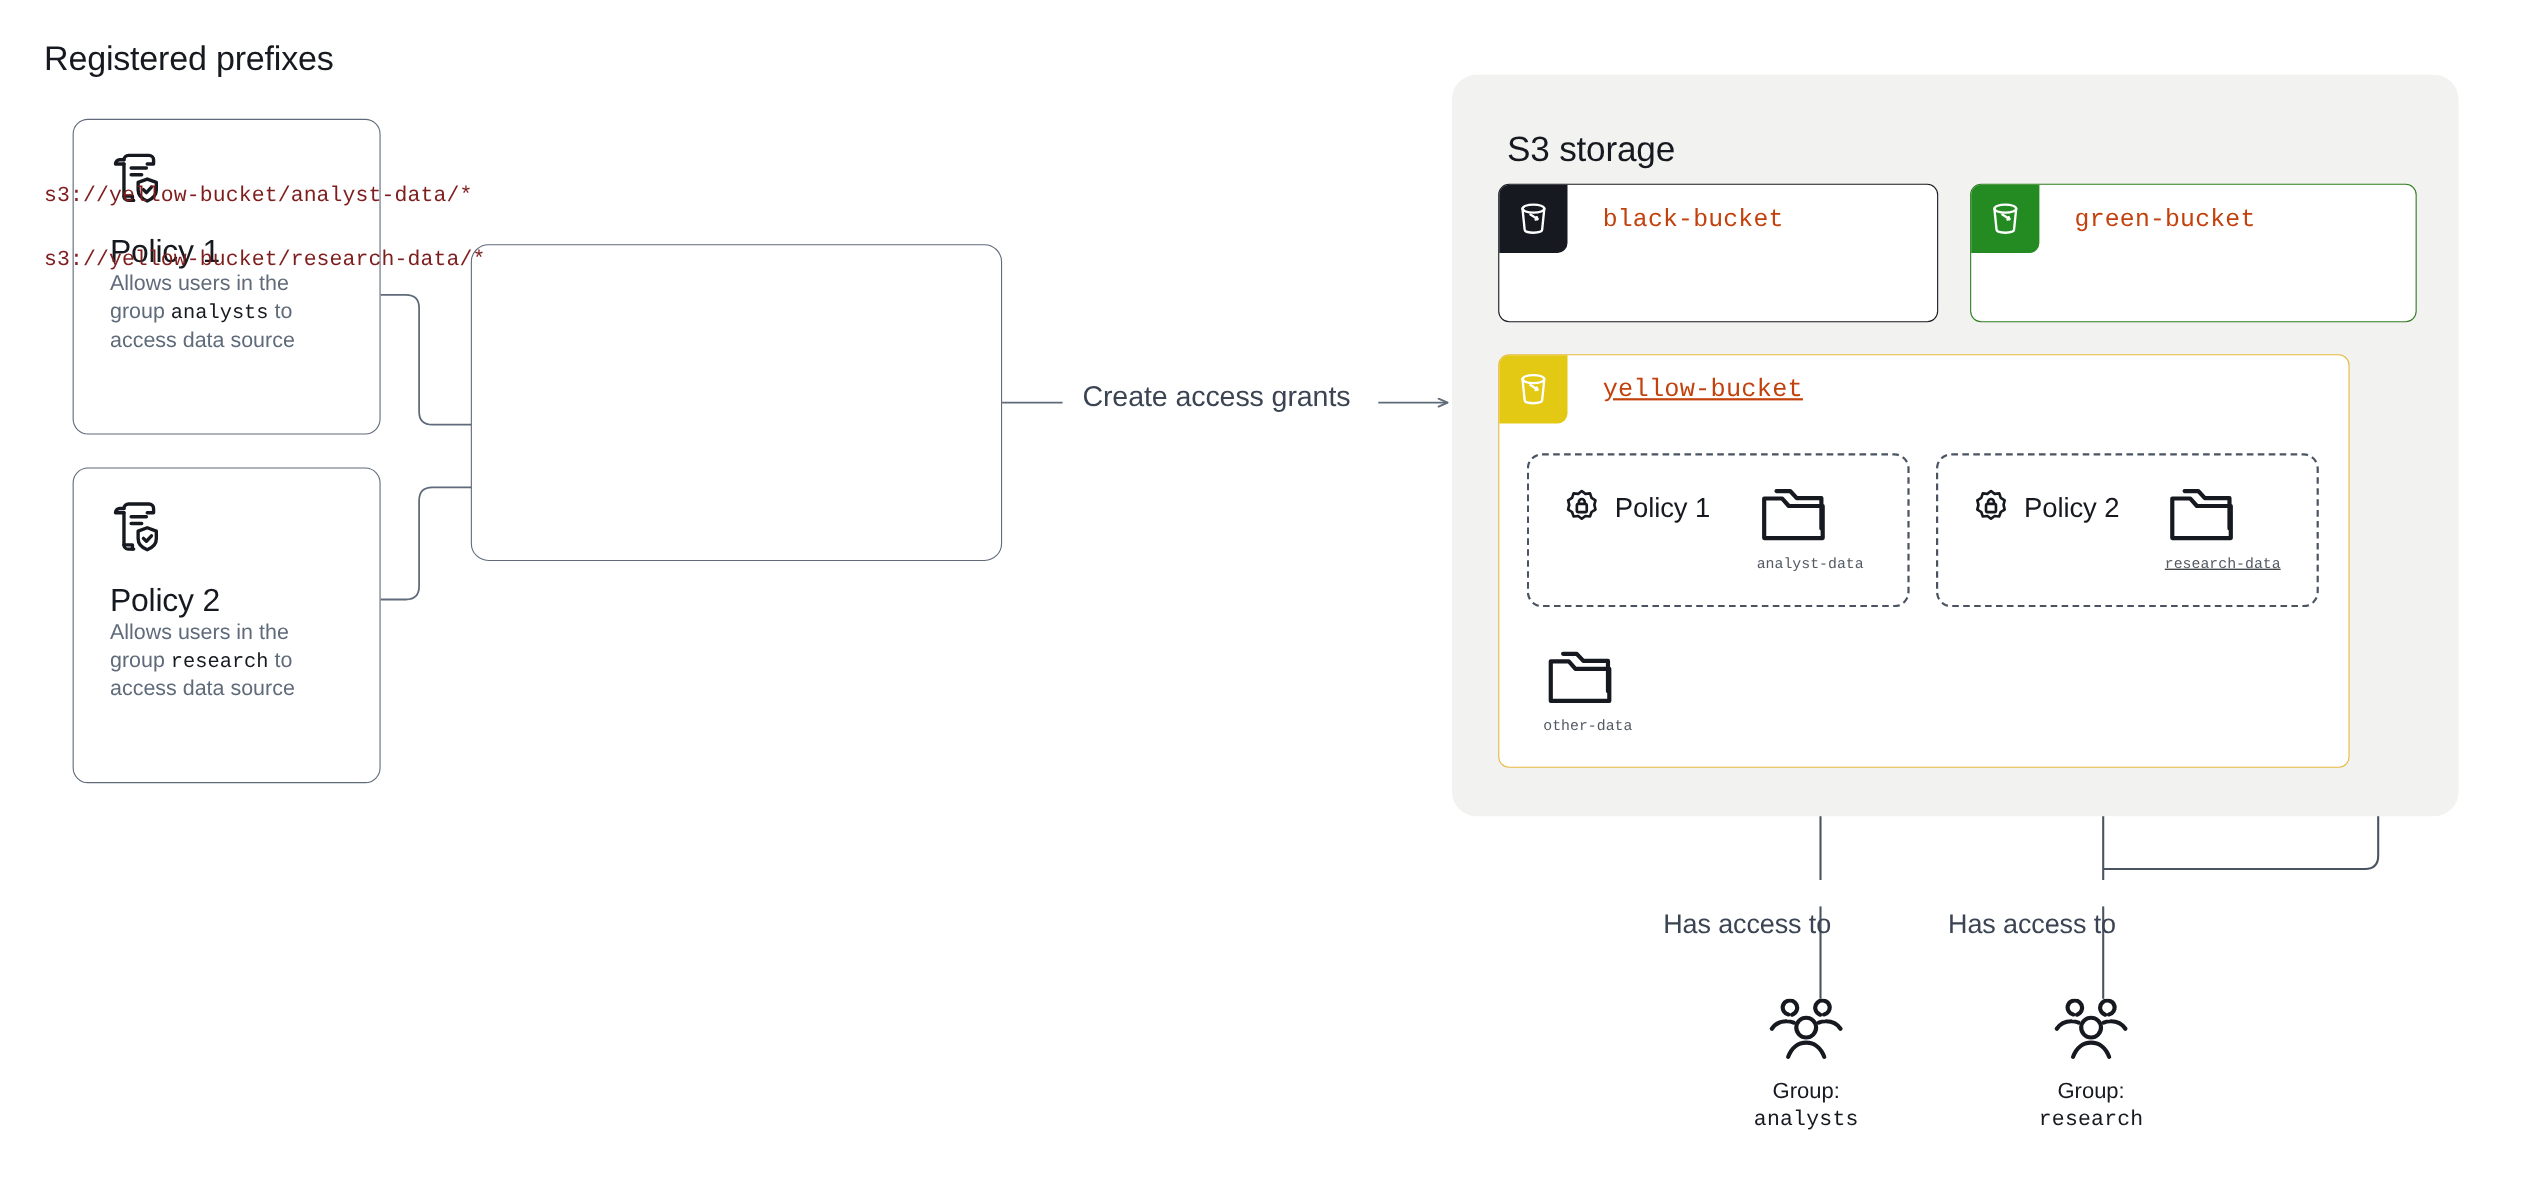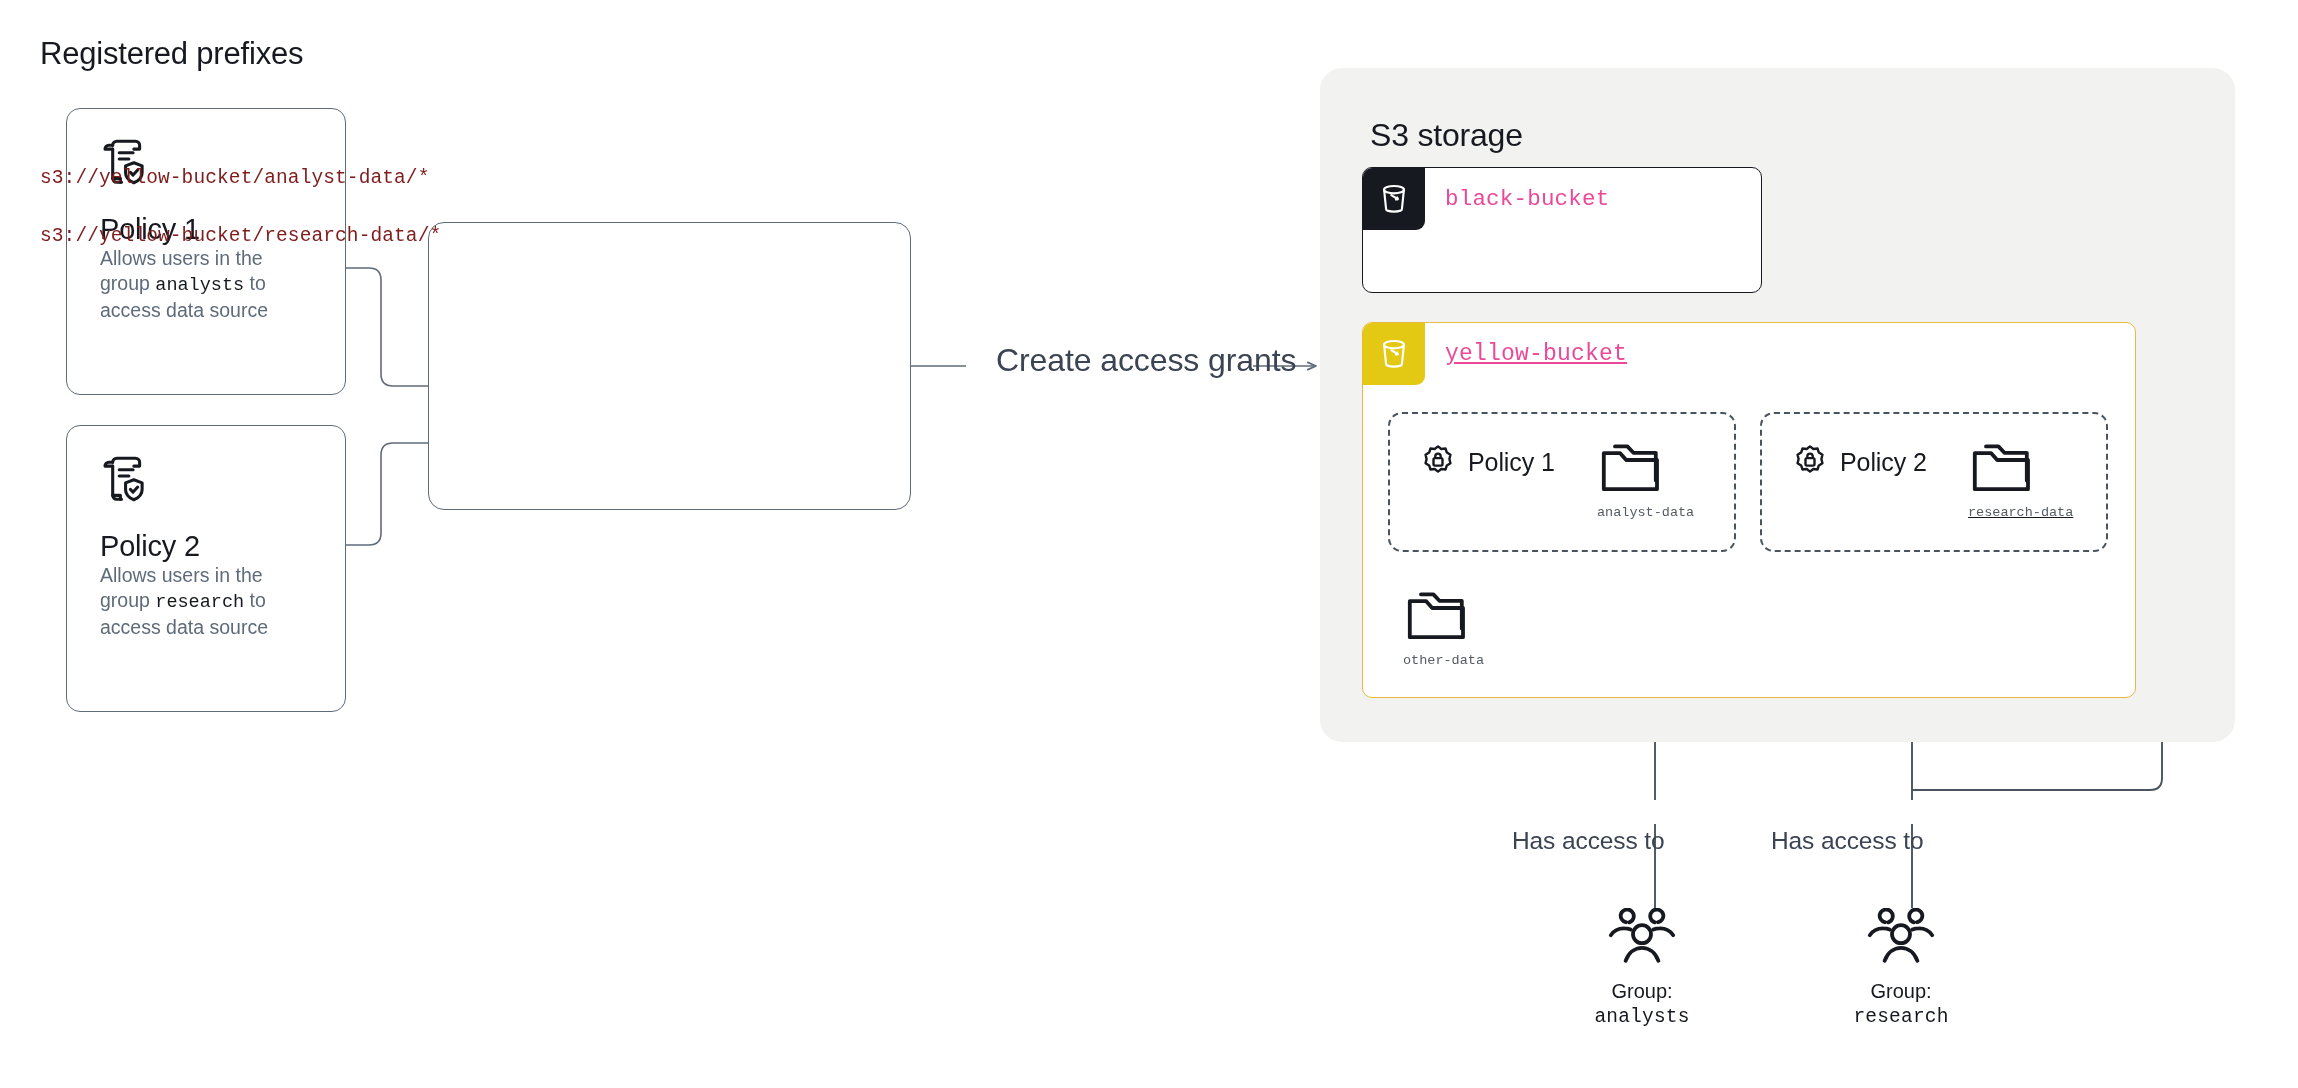--- a/index.html
+++ b/index.html
@@ -86,26 +86,25 @@
     white-space: nowrap;
     letter-spacing: 0.1px;
   }
   #prefix-row-0 { top: 166px; }
   #prefix-row-1 { top: 224px; }
 
   
   #grants-label {
     position: absolute;
     left: 984px; top: 345px;
-    font-size: 32px;
+    font-size: 26px;
     line-height: 30px;
     color: #3b4453;
     white-space: nowrap;
     letter-spacing: -0.1px;
-    margin-left: 12px;
   }
 
   
   #s3-panel {
     position: absolute;
     left: 1320px; top: 68px;
     width: 915px; height: 674px;
     background: #f2f2f0;
     border-radius: 22px;
   }
@@ -131,24 +130,24 @@
     left: 0; top: 0;
     width: 62px; height: 62px;
     border-radius: 9px 0 9px 0;
     display: flex;
     align-items: center;
     justify-content: center;
   }
   .bucket-name {
     position: absolute;
     top: 16px;
-    left: 82px;
+    left: 94px;
     font-size: 22.5px;
     line-height: 30px;
-    color: #ec4899;
+    color: #c2410c;
     white-space: nowrap;
     letter-spacing: 0.2px;
   }
   #bucket-black {
     left: 1362px; top: 167px;
     width: 400px; height: 126px;
     border: 1.6px solid #16191f;
   }
   #bucket-black .bucket-tab { background: #16191f; }
   #bucket-green {
@@ -286,20 +285,31 @@
       <svg width="34" height="34" viewBox="0 0 24 24" fill="none" stroke="#ffffff" stroke-width="1.5" stroke-linecap="round" stroke-linejoin="round">
         <ellipse cx="12" cy="5.4" rx="7" ry="2.6"></ellipse>
         <path d="M5,5.4 L6.4,19 C6.4,20.1 9,20.9 12,20.9 C15,20.9 17.6,20.1 17.6,19 L19,5.4"></path>
         <path d="M10.1,9.2 L14.6,12.1"></path>
         <path d="M14.6,12.1 L13.4,12.4 M14.6,12.1 L14.2,10.9"></path>
       </svg>
     </div>
     <div class="bucket-name mono">black-bucket</div>
   </div>
 
+  <div class="bucket" id="bucket-green">
+    <div class="bucket-tab">
+      <svg width="34" height="34" viewBox="0 0 24 24" fill="none" stroke="#ffffff" stroke-width="1.5" stroke-linecap="round" stroke-linejoin="round">
+        <ellipse cx="12" cy="5.4" rx="7" ry="2.6"></ellipse>
+        <path d="M5,5.4 L6.4,19 C6.4,20.1 9,20.9 12,20.9 C15,20.9 17.6,20.1 17.6,19 L19,5.4"></path>
+        <path d="M10.1,9.2 L14.6,12.1"></path>
+        <path d="M14.6,12.1 L13.4,12.4 M14.6,12.1 L14.2,10.9"></path>
+      </svg>
+    </div>
+    <div class="bucket-name mono">green-bucket</div>
+  </div>
 
   <div class="bucket" id="bucket-yellow">
     <div class="bucket-tab">
       <svg width="34" height="34" viewBox="0 0 24 24" fill="none" stroke="#ffffff" stroke-width="1.5" stroke-linecap="round" stroke-linejoin="round">
         <ellipse cx="12" cy="5.4" rx="7" ry="2.6"></ellipse>
         <path d="M5,5.4 L6.4,19 C6.4,20.1 9,20.9 12,20.9 C15,20.9 17.6,20.1 17.6,19 L19,5.4"></path>
         <path d="M10.1,9.2 L14.6,12.1"></path>
         <path d="M14.6,12.1 L13.4,12.4 M14.6,12.1 L14.2,10.9"></path>
       </svg>
     </div>

